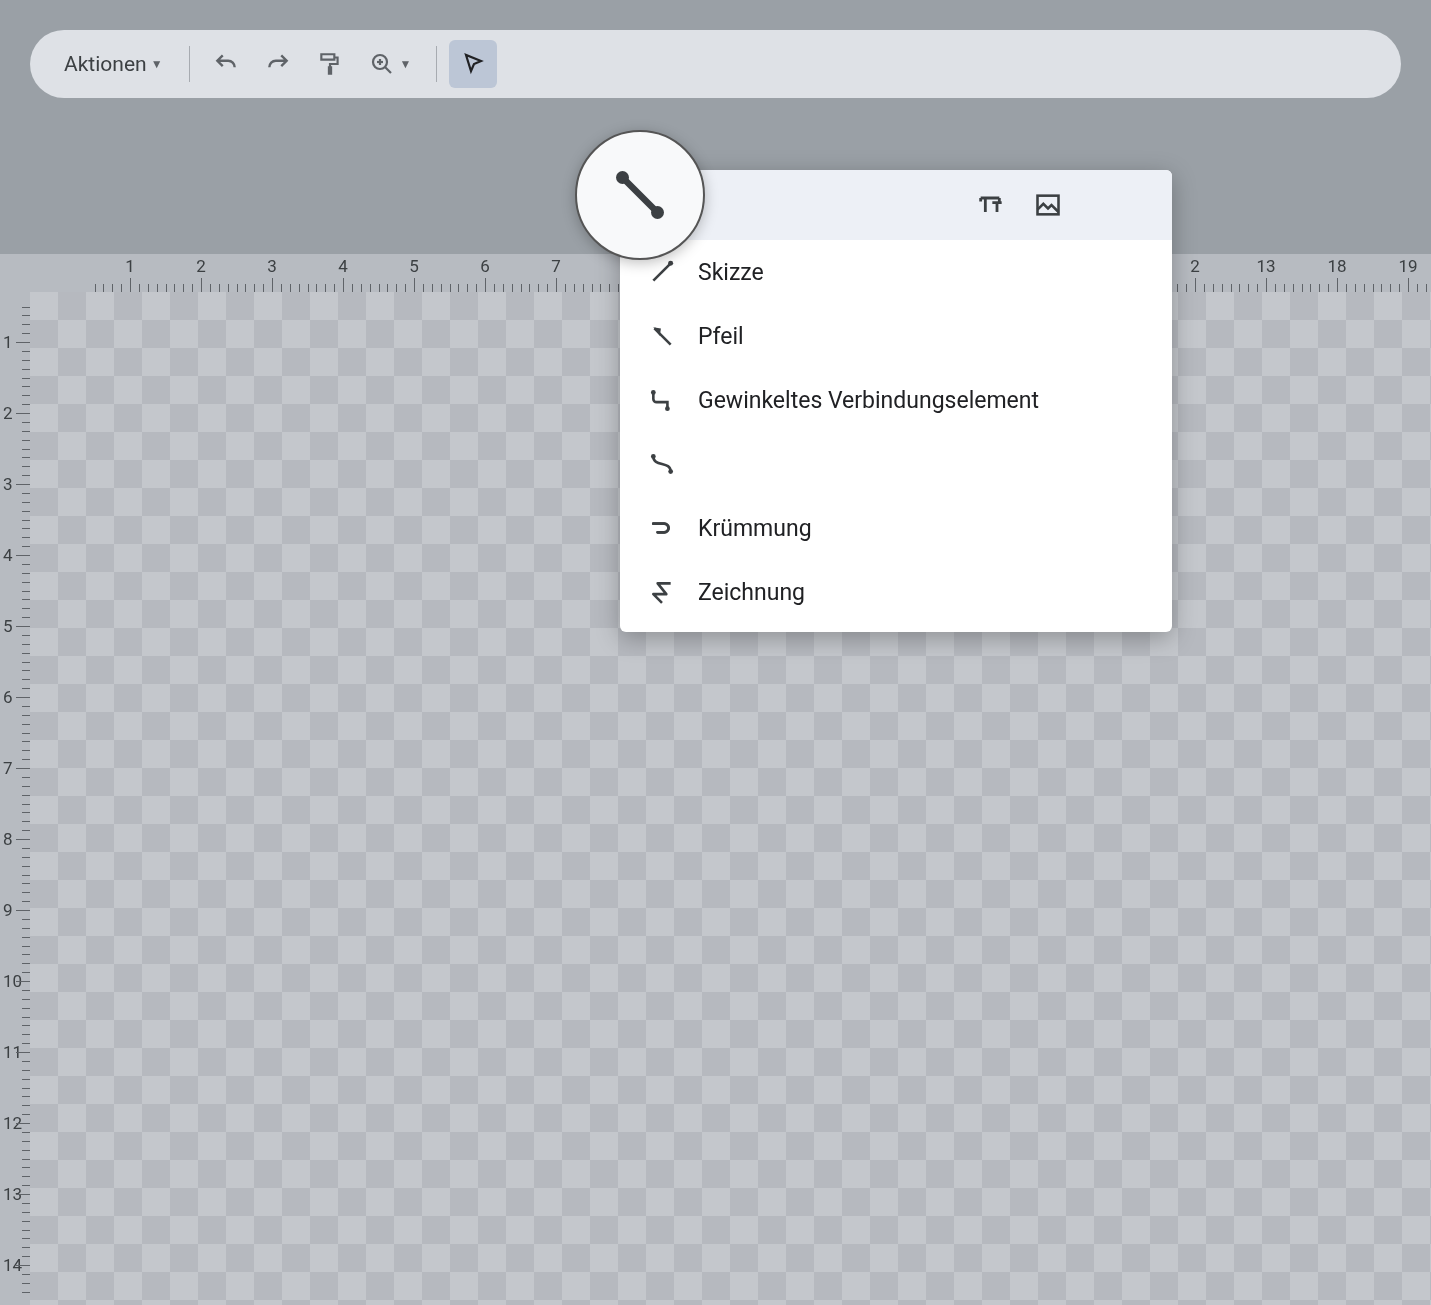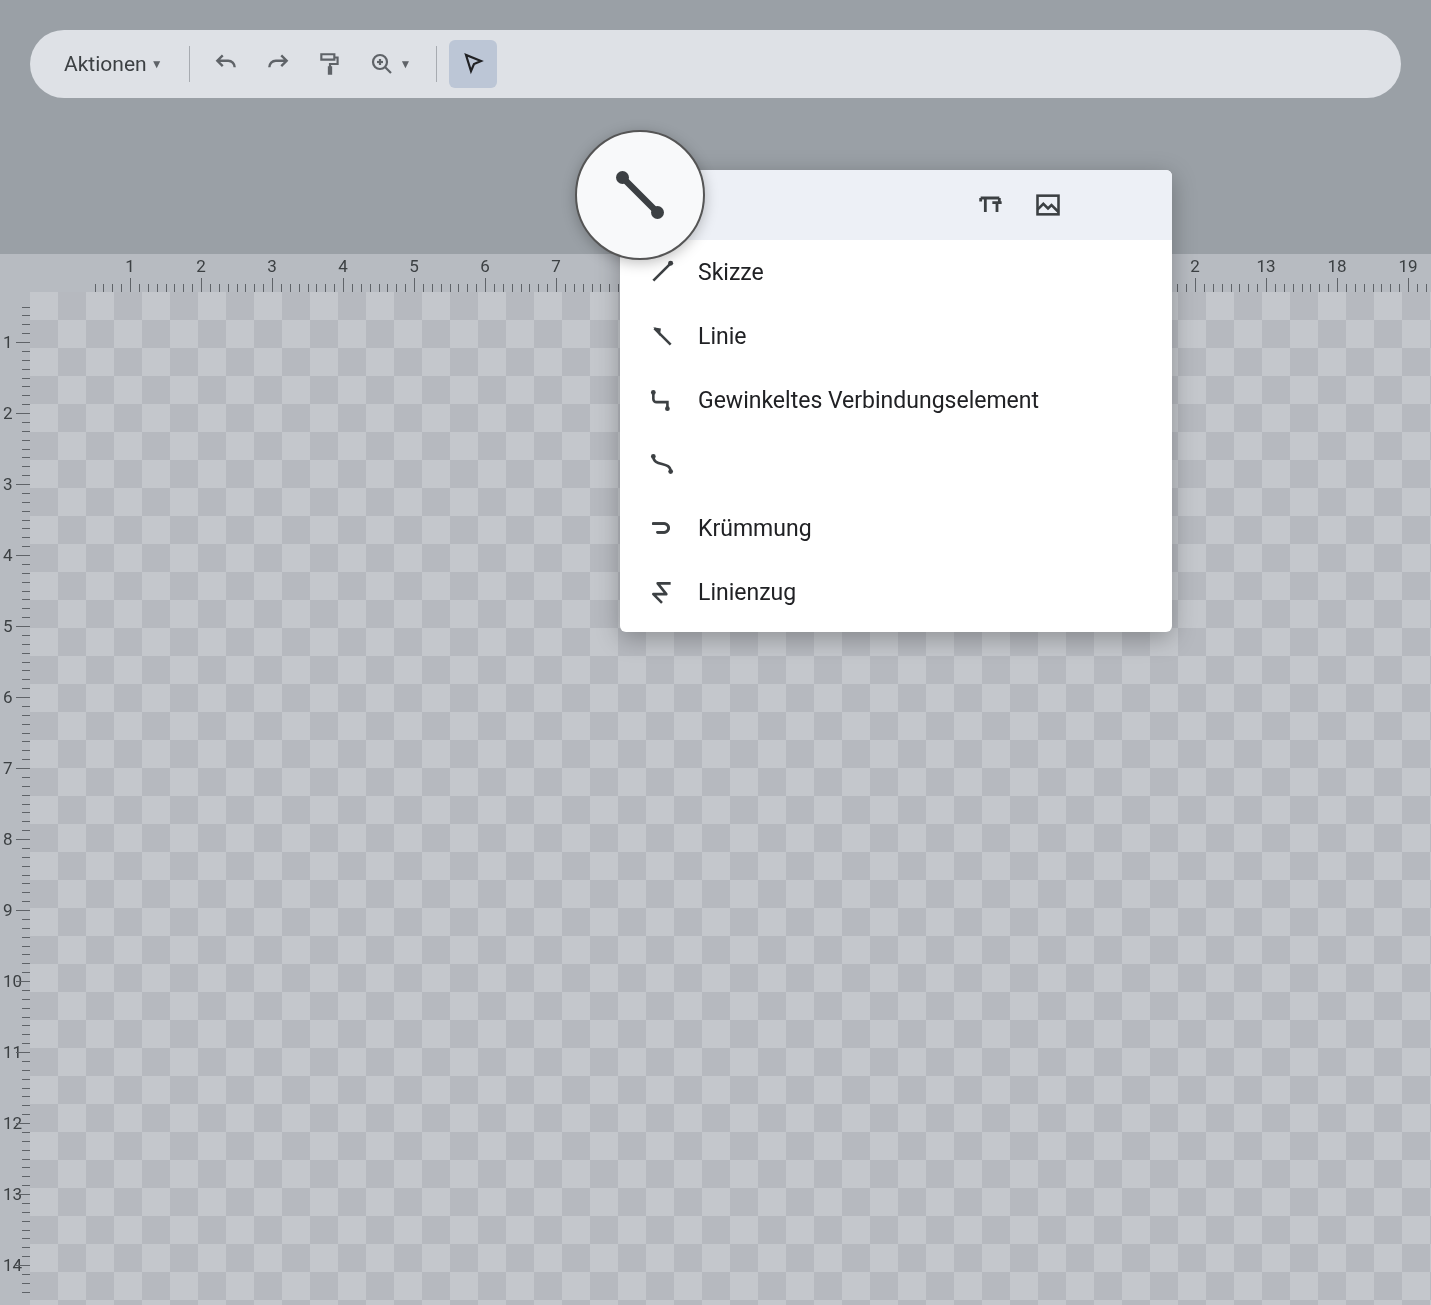--- a/index.html
+++ b/index.html
@@ -583,21 +583,21 @@
         </span>
         <span>Skizze</span>
       </div>
       <div class="dd-item">
         <span class="dd-icon">
           <svg width="26" height="26" viewBox="0 0 24 24">
             <line x1="20" y1="20" x2="5" y2="5" stroke="#3c4043" stroke-width="2.4"></line>
             <path d="M4 4l7 1-1 7z" fill="#3c4043"></path>
           </svg>
         </span>
-        <span>Linie</span>
+        <span>Pfeil</span>
       </div>
       <div class="dd-item">
         <span class="dd-icon">
           <svg width="26" height="26" viewBox="0 0 24 24">
             <path d="M4 5v6a3 3 0 0 0 3 3h10v6" fill="none" stroke="#3c4043" stroke-width="2.4"></path>
             <circle cx="4" cy="5" r="2.2" fill="#3c4043"></circle>
             <circle cx="17" cy="20" r="2.2" fill="#3c4043"></circle>
           </svg>
         </span>
         <span>Gewinkeltes Verbindungselement</span>
@@ -619,21 +619,21 @@
           </svg>
         </span>
         <span>Krümmung</span>
       </div>
       <div class="dd-item">
         <span class="dd-icon">
           <svg width="26" height="26" viewBox="0 0 24 24">
             <path d="M20 4L8 4 16 14 4 14 12 22" fill="none" stroke="#3c4043" stroke-width="2.4" stroke-linejoin="round"></path>
           </svg>
         </span>
-        <span>Linienzug</span>
+        <span>Zeichnung</span>
       </div>
     </div>
 </div>
 
 <div class="line-highlight">
   <svg width="60" height="60" viewBox="0 0 24 24">
     <line x1="5" y1="5" x2="19" y2="19" stroke="#3c4043" stroke-width="2.6"></line>
     <circle cx="5" cy="5" r="2.6" fill="#3c4043"></circle>
     <circle cx="19" cy="19" r="2.6" fill="#3c4043"></circle>
   </svg>

